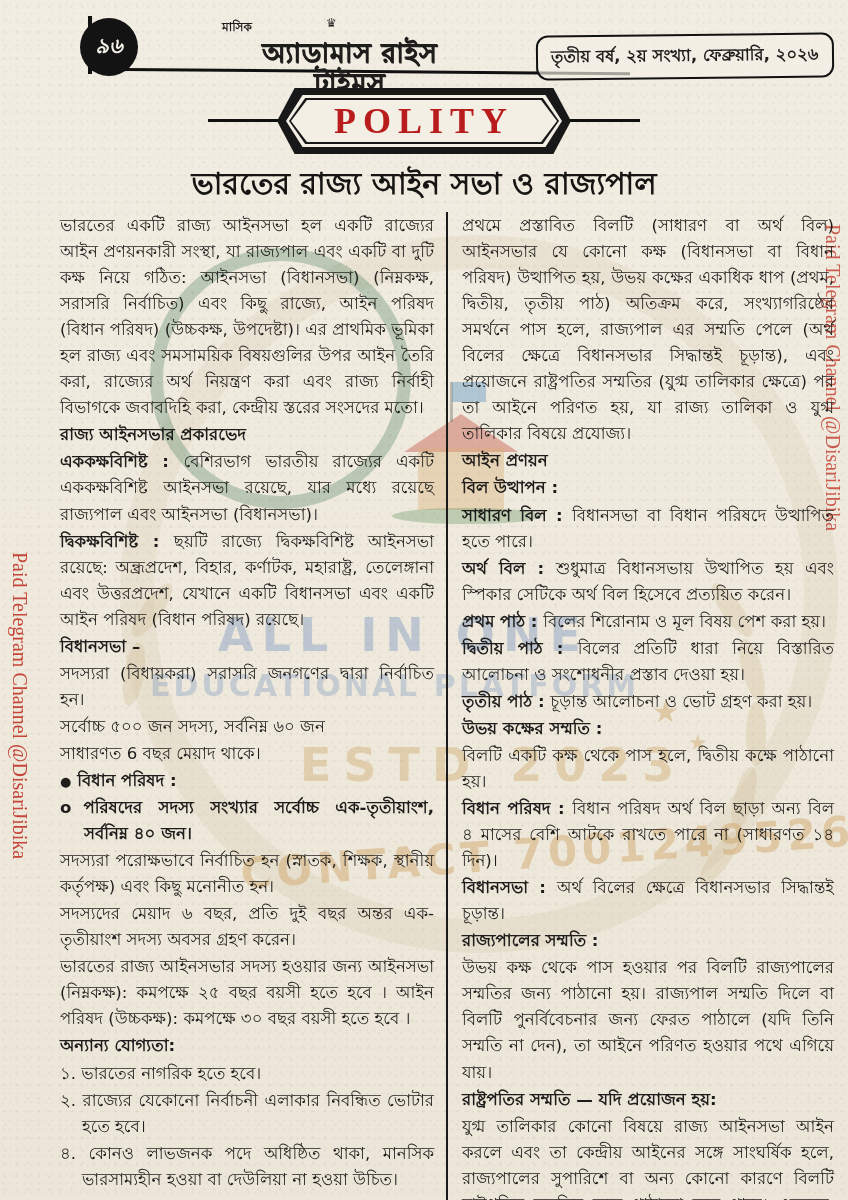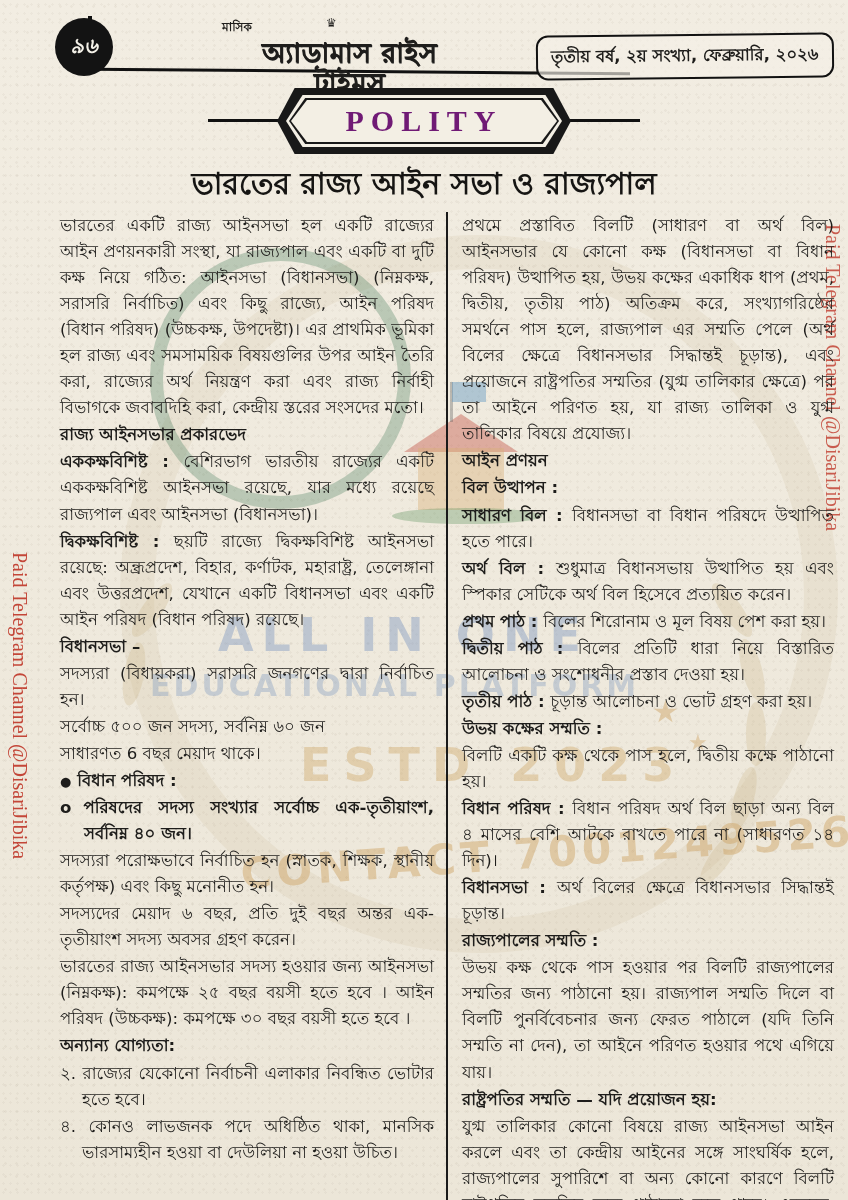--- a/index.html
+++ b/index.html
@@ -36,21 +36,21 @@
   .wm-star2{left:688px;top:730px;font-size:22px;color:rgba(208,168,108,.45);}
   .leaf{width:64px;height:20px;border-radius:50%;background:rgba(205,186,142,.30);}
   .wm-red{color:#c0392b;font-family:"Liberation Serif","DejaVu Serif",serif;
     font-size:20px;writing-mode:vertical-rl;white-space:nowrap;opacity:.92;}
   .wm-red-left{left:8px;top:552px;}
   .wm-red-right{right:4px;top:224px;opacity:.8;}
   
   .layer{position:relative;z-index:2;}
   .corner-v{position:absolute;left:88px;top:16px;width:4px;height:58px;background:#111;}
   .header-rule{position:absolute;left:90px;top:70px;width:540px;height:3px;background:#111;transform:rotate(.5deg);}
-  .page-badge{position:absolute;left:55px;top:18px;width:58px;height:58px;border-radius:50%;
+  .page-badge{position:absolute;left:80px;top:18px;width:58px;height:58px;border-radius:50%;
     background:#131313;color:#f4f1e8;display:flex;align-items:center;justify-content:center;
     font-size:21px;font-style:italic;font-weight:bold;}
   .masthead{position:absolute;left:208px;top:18px;width:260px;text-align:center;}
   .masthead .monthly{display:block;text-align:left;margin-left:14px;font-size:12px;font-weight:bold;}
   .masthead .crown{position:absolute;left:118px;top:-2px;font-size:12px;}
   .masthead .mag-title{display:block;font-size:27px;font-weight:bold;letter-spacing:.5px;
     line-height:1.1;text-shadow:.6px .6px 0 #222;margin-left:23px;}
   .masthead .tagline{display:block;text-align:right;font-size:10.5px;font-weight:bold;margin-top:1px;}
   .edition-box{position:absolute;right:14px;top:34px;border:2.5px solid #111;border-radius:12px;
     padding:7px 13px;font-size:16.5px;font-weight:bold;background:rgba(244,240,230,.65);
@@ -58,21 +58,21 @@
   
   .banner-wrap{position:absolute;left:0;top:88px;width:848px;height:66px;}
   .banner-sideline{position:absolute;top:31px;width:76px;height:3px;background:#111;}
   .banner{position:absolute;left:277px;top:0;width:294px;height:66px;}
   .banner .b-l{position:absolute;inset:0;background:#181818;
     clip-path:polygon(6% 0,94% 0,100% 50%,94% 100%,6% 100%,0 50%);}
   .banner .b-l2{inset:7px 9px;background:#f3efe4;}
   .banner .b-l3{inset:10px 12px;background:#181818;}
   .banner .b-l4{inset:12px 14px;background:#f3efe4;display:flex;align-items:center;justify-content:center;}
   .banner .label{font-family:"Liberation Serif","DejaVu Serif",serif;font-weight:bold;
-    font-size:30px;letter-spacing:7px;color:#701a75;}
+    font-size:36px;letter-spacing:7px;color:#b91c1c;}
   
   .article-title{position:absolute;left:0;top:160px;width:848px;text-align:center;
     font-size:30px;font-weight:bold;color:#161513;}
   .columns{position:absolute;left:58px;top:212px;width:776px;display:flex;z-index:2;}
   .col{width:50%;box-sizing:border-box;font-size:16.6px;line-height:1.57;text-align:justify;}
   .col-left{padding:0 12px 0 2px;}
   .col-right{border-left:2px solid #1a1a1a;padding:0 0 0 14px;}
   .blk{margin:1px 0;}
   .blk b{font-weight:bold;}
   .h{font-weight:bold;text-align:left;}
@@ -149,20 +149,21 @@
       <div class="blk h">বিধানসভা –</div>
       <div class="blk p">সদস্যরা (বিধায়করা) সরাসরি জনগণের দ্বারা নির্বাচিত হন।</div>
       <div class="blk p">সর্বোচ্চ ৫০০ জন সদস্য, সর্বনিম্ন ৬০ জন</div>
       <div class="blk p">সাধারণত 6 বছর মেয়াদ থাকে।</div>
       <div class="blk bullet"><span class="dot">●</span>বিধান পরিষদ :</div>
       <div class="blk o"><span class="omark">o</span>পরিষদের সদস্য সংখ্যার সর্বোচ্চ এক-তৃতীয়াংশ, সর্বনিম্ন ৪০ জন।</div>
       <div class="blk p">সদস্যরা পরোক্ষভাবে নির্বাচিত হন (স্নাতক, শিক্ষক, স্থানীয় কর্তৃপক্ষ) এবং কিছু মনোনীত হন।</div>
       <div class="blk p">সদস্যদের মেয়াদ ৬ বছর, প্রতি দুই বছর অন্তর এক-তৃতীয়াংশ সদস্য অবসর গ্রহণ করেন।</div>
       <div class="blk p">ভারতের রাজ্য আইনসভার সদস্য হওয়ার জন্য আইনসভা (নিম্নকক্ষ): কমপক্ষে ২৫ বছর বয়সী হতে হবে । আইন পরিষদ (উচ্চকক্ষ): কমপক্ষে ৩০ বছর বয়সী হতে হবে ।</div>
       <div class="blk h">অন্যান্য যোগ্যতা:</div>
+      <div class="blk n">১. ভারতের নাগরিক হতে হবে।</div>
       <div class="blk n">২. রাজ্যের যেকোনো নির্বাচনী এলাকার নিবন্ধিত ভোটার হতে হবে।</div>
       <div class="blk n">৪. কোনও লাভজনক পদে অধিষ্ঠিত থাকা, মানসিক ভারসাম্যহীন হওয়া বা দেউলিয়া না হওয়া উচিত।</div>
     </div>
   <div class="col col-right" id="col-right">
       <div class="blk p">প্রথমে প্রস্তাবিত বিলটি (সাধারণ বা অর্থ বিল) আইনসভার যে কোনো কক্ষ (বিধানসভা বা বিধান পরিষদ) উত্থাপিত হয়, উভয় কক্ষের একাধিক ধাপ (প্রথম, দ্বিতীয়, তৃতীয় পাঠ) অতিক্রম করে, সংখ্যাগরিষ্ঠের সমর্থনে পাস হলে, রাজ্যপাল এর সম্মতি পেলে (অর্থ বিলের ক্ষেত্রে বিধানসভার সিদ্ধান্তই চূড়ান্ত), এবং প্রয়োজনে রাষ্ট্রপতির সম্মতির (যুগ্ম তালিকার ক্ষেত্রে) পর তা আইনে পরিণত হয়, যা রাজ্য তালিকা ও যুগ্ম তালিকার বিষয়ে প্রযোজ্য।</div>
       <div class="blk h">আইন প্রণয়ন</div>
       <div class="blk h">বিল উত্থাপন :</div>
       <div class="blk pb"><b>সাধারণ বিল : </b>বিধানসভা বা বিধান পরিষদে উত্থাপিত হতে পারে।</div>
       <div class="blk pb"><b>অর্থ বিল : </b>শুধুমাত্র বিধানসভায় উত্থাপিত হয় এবং স্পিকার সেটিকে অর্থ বিল হিসেবে প্রত্যয়িত করেন।</div>
       <div class="blk pb"><b>প্রথম পাঠ : </b>বিলের শিরোনাম ও মূল বিষয় পেশ করা হয়।</div>

